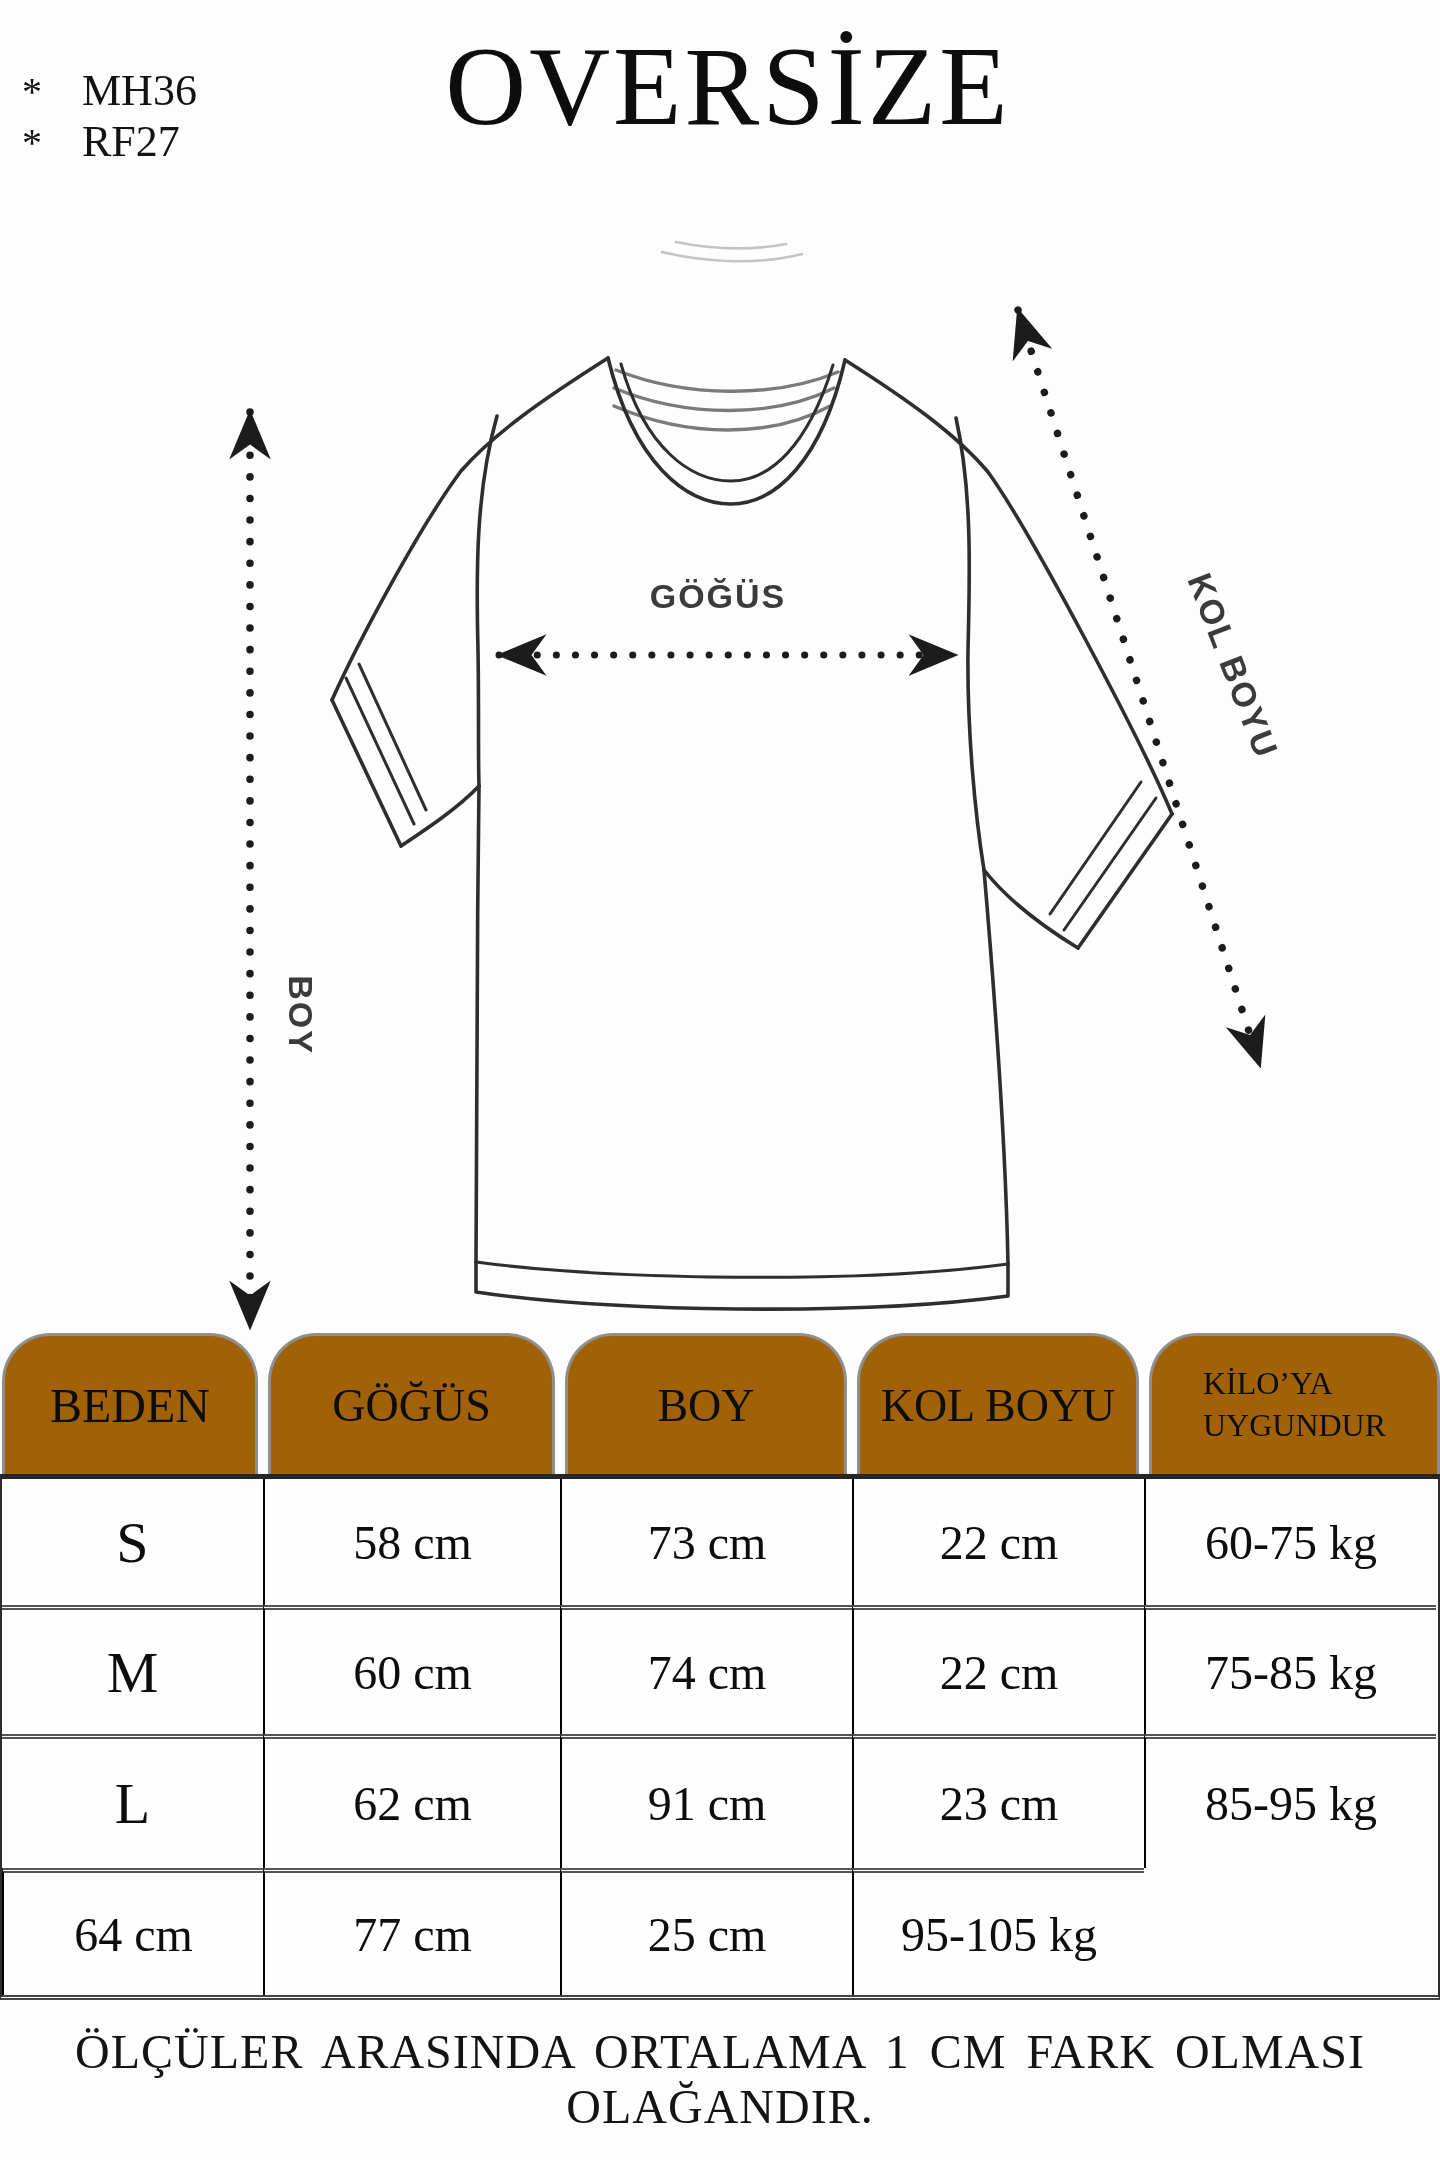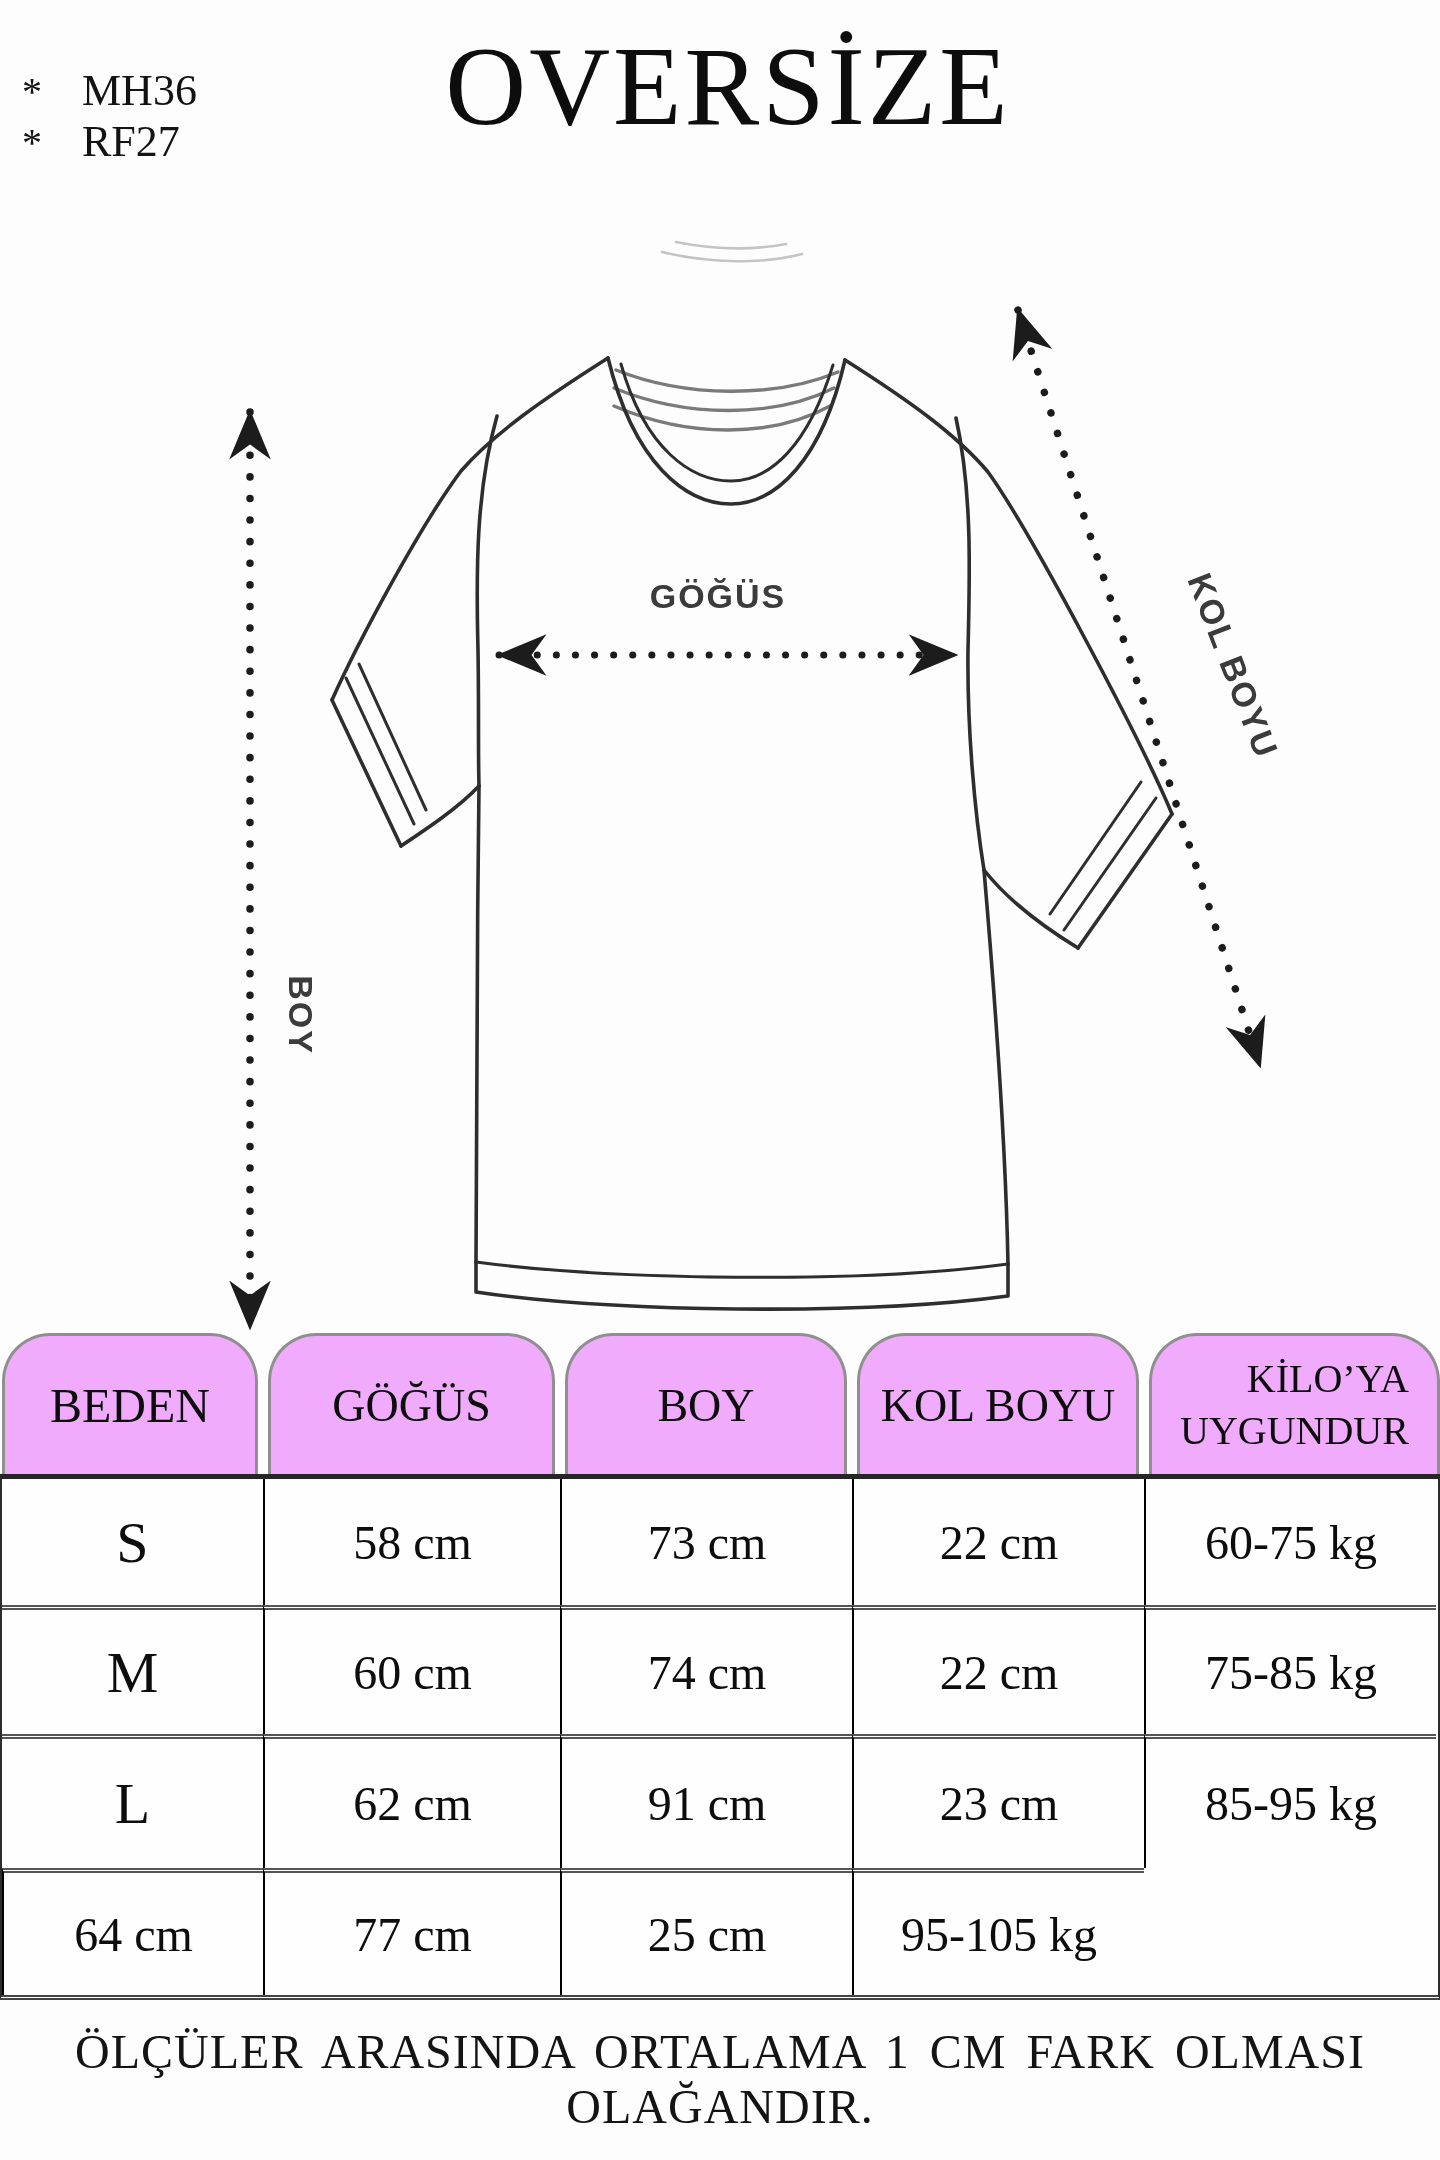--- a/index.html
+++ b/index.html
@@ -58,26 +58,26 @@
     display: grid;
     grid-template-columns: 263px 297px 292px 292px 296px;
     height: 141px;
   }
   .th {
     margin: 0 5px;
     border: 3px solid #8f8f8f;
     border-bottom: none;
     border-radius: 48px 48px 0 0;
     display: flex; align-items: center; justify-content: center;
-    text-align: right;
+    text-align: left;
     font-size: 46px; color: #0d0d0d;
-    background: #f0abfc;
+    background: #a16207;
   }
   .th:first-child { margin-left: 2px; font-size: 48px; }
-  .th:last-child  { margin-right: 0; font-size: 40px; line-height: 1.3; white-space: pre-line; }
+  .th:last-child  { margin-right: 0; font-size: 32px; line-height: 1.3; white-space: pre-line; }
   .tbody {
     display: grid;
     grid-template-columns: 261px 297px 292px 292px 292px;
     grid-template-rows: 126px 129px 134px 127px;
     border-top: 5px solid #262626;
     border-left: 2px solid #2c2c2c;
     border-right: 2px solid #2c2c2c;
     border-bottom: 5px double #444;
     background: #fefefe;
   }

